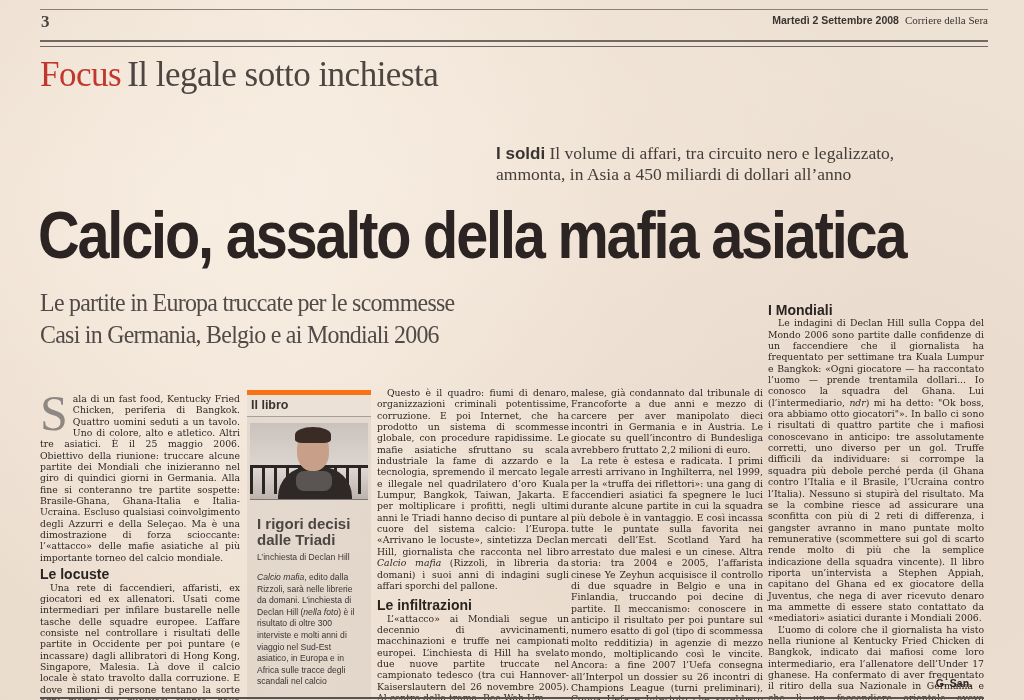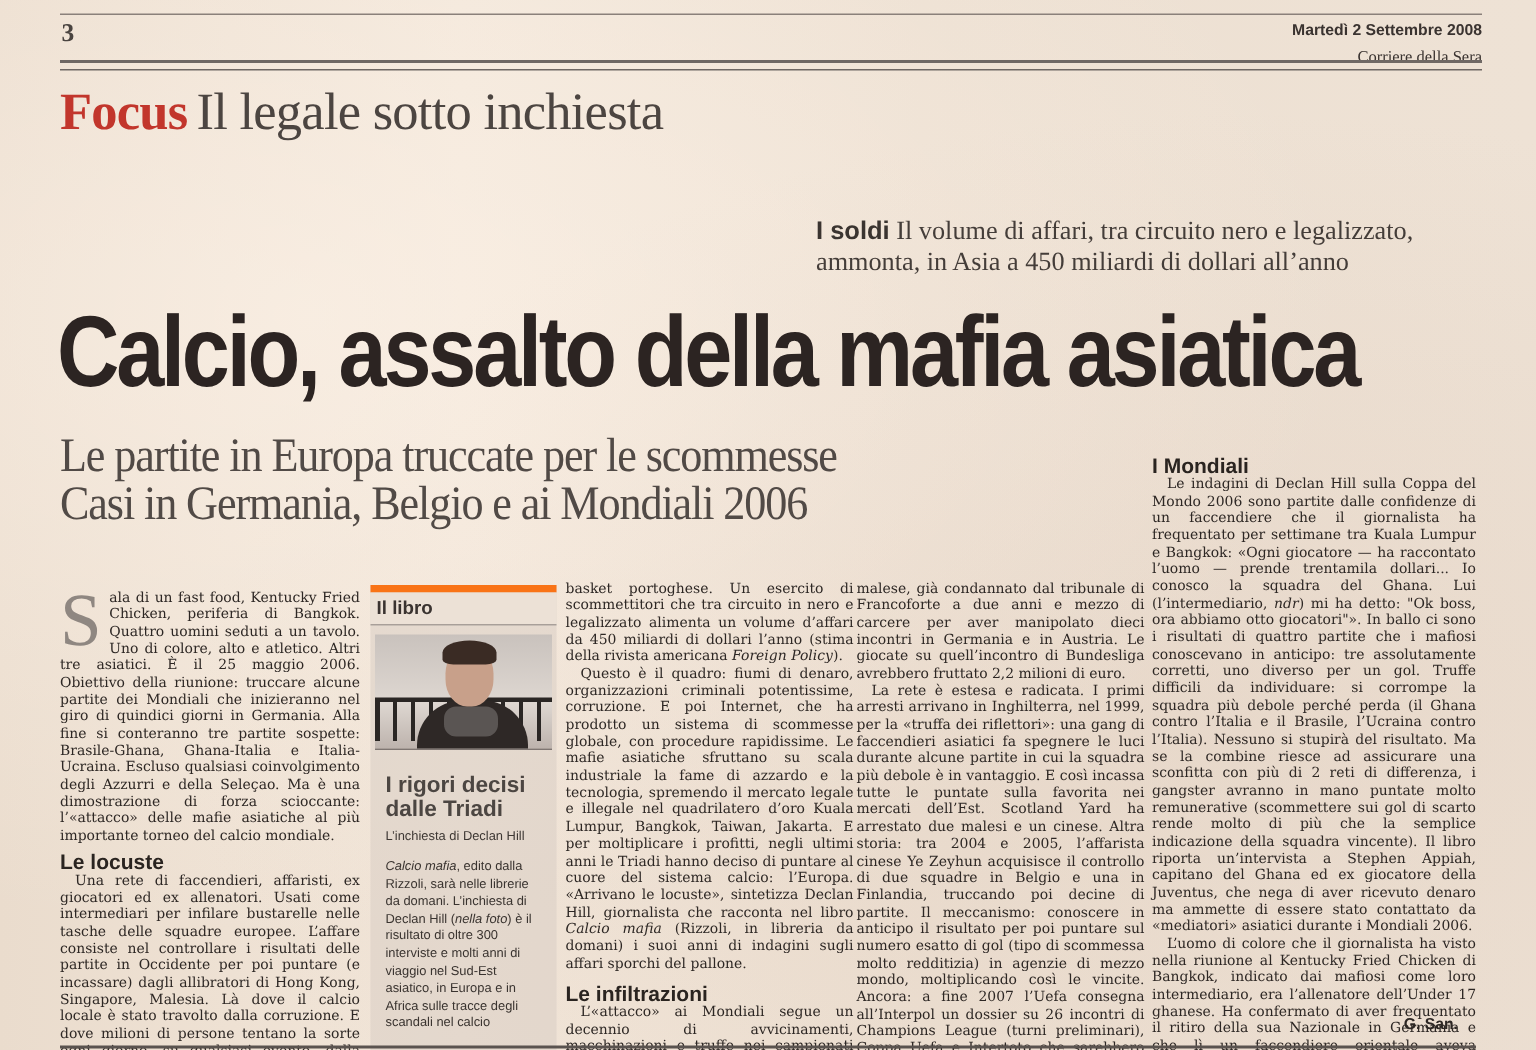--- a/index.html
+++ b/index.html
@@ -23,59 +23,59 @@
       position: absolute; left: 40px; right: 36px; top: 9px;
       border-top: 1px solid #8a807a;
     }
     .folio-num {
       position: absolute; left: 41px; top: 12px;
       font-family: "Liberation Serif", serif; font-weight: bold; font-size: 17px; color: #4a4440;
     }
     .folio-right {
       position: absolute; right: 36px; top: 14px;
       font-size: 10.5px; color: #3a3330;
-      display: flex; gap: 6px; align-items: flex-end; flex-direction: column;
+      display: flex; gap: 6px; align-items: flex-end;
     }
     .folio-date { font-family: "Liberation Sans", sans-serif; font-weight: bold; }
     .folio-paper { font-family: "Liberation Serif", serif; font-size: 11px; }
     .folio-rule-double {
       position: absolute; left: 40px; right: 36px; top: 40px; height: 4px;
       border-top: 2px solid #6f6864; border-bottom: 1px solid #6f6864;
     }
 
     
     .section-title {
       position: absolute; left: 40px; top: 55px;
       font-family: "Liberation Serif", serif; font-size: 35px; letter-spacing: -0.5px;
       color: #4c4541; white-space: nowrap;
     }
-    .section-kicker { color: #c2362c; font-weight: bold; margin-right: 6px; }
+    .section-kicker { color: #c2362c; font-weight: normal; margin-right: 6px; }
 
     
     .deck {
       position: absolute; top: 143px;
       font-family: "Liberation Serif", serif; font-size: 17.5px; line-height: 20px; color: #443d39;
     }
     .deck .lbl { font-family: "Liberation Sans", sans-serif; font-weight: bold; color: #3a3430; font-size: 17px; }
     .deck-left { left: 40px; width: 470px; }
-    .deck-right { left: 544px; width: 420px; }
+    .deck-right { left: 496px; width: 420px; }
 
     
     .headline {
       position: absolute; left: 38px; top: 195px; width: 960px;
       font-family: "Liberation Sans", sans-serif; font-weight: bold;
       font-size: 67px; line-height: 80px; color: #2c2422;
       letter-spacing: -2.5px; transform: scaleX(0.86); transform-origin: left center;
       white-space: nowrap;
     }
 
     
     .subhead {
       position: absolute; left: 40px; top: 287px; width: 720px;
-      font-family: "Liberation Serif", serif; font-size: 32px; line-height: 32px;
+      font-family: "Liberation Serif", serif; font-size: 26px; line-height: 32px;
       color: #514a46; letter-spacing: -0.8px;
     }
     .subhead div { white-space: nowrap; transform: scaleX(0.92); transform-origin: left; }
 
     
     .col {
       position: absolute;
       font-family: "DejaVu Serif", serif; font-size: 9.3px; line-height: 11.35px;
       color: #2d2724; text-align: justify; hyphens: auto;
     }
@@ -196,21 +196,20 @@
       <div class="scarf"></div>
       <div class="head"></div>
       <div class="hair"></div>
     </div>
     <div class="sidebar-title">I rigori decisi dalle Triadi</div>
     <div class="sidebar-sub">L’inchiesta di Declan Hill</div>
     <div class="sidebar-text"><i>Calcio mafia</i><span>, edito dalla Rizzoli, sarà nelle librerie da domani. L’inchiesta di Declan Hill (</span><i>nella foto</i><span>) è il risultato di oltre 300 interviste e molti anni di viaggio nel Sud-Est asiatico, in Europa e in Africa sulle tracce degli scandali nel calcio</span></div>
   </div>
 
   <div class="col col3">
-    <p class="noindent"><span>basket portoghese. Un esercito di scommettitori che tra circuito in nero e legalizzato alimenta un volume d’affari da 450 miliardi di dollari l’anno (stima della rivista americana</span> <i>Foreign Policy</i><span>).</span></p>
     <p><span>Questo è il quadro: fiumi di denaro, organizzazioni criminali potentissime, corruzione. E poi Internet, che ha prodotto un sistema di scommesse globale, con procedure rapidissime. Le mafie asiatiche sfruttano su scala industriale la fame di azzardo e la tecnologia, spremendo il mercato legale e illegale nel quadrilatero d’oro Kuala Lumpur, Bangkok, Taiwan, Jakarta. E per moltiplicare i profitti, negli ultimi anni le Triadi hanno deciso di puntare al cuore del sistema calcio: l’Europa. «Arrivano le locuste», sintetizza Declan Hill, giornalista che racconta nel libro</span> <i>Calcio mafia</i> <span>(Rizzoli, in libreria da domani) i suoi anni di indagini sugli affari sporchi del pallone.</span></p>
     <h4 style="margin-top:9px">Le infiltrazioni</h4>
     <p>L’«attacco» ai Mondiali segue un decennio di avvicinamenti, macchinazioni e truffe nei campionati europei. L’inchiesta di Hill ha svelato due nuove partite truccate nel campionato tedesco (tra cui Hannover-Kaiserslautern del 26 novembre 2005). Al centro della trama, Bee Wah Um,</p>
   </div>
 
   <div class="col col4">
     <p class="noindent">malese, già condannato dal tribunale di Francoforte a due anni e mezzo di carcere per aver manipolato dieci incontri in Germania e in Austria. Le giocate su quell’incontro di Bundesliga avrebbero fruttato 2,2 milioni di euro.</p>
     <p>La rete è estesa e radicata. I primi arresti arrivano in Inghilterra, nel 1999, per la «truffa dei riflettori»: una gang di faccendieri asiatici fa spegnere le luci durante alcune partite in cui la squadra più debole è in vantaggio. E così incassa tutte le puntate sulla favorita nei mercati dell’Est. Scotland Yard ha arrestato due malesi e un cinese. Altra storia: tra 2004 e 2005, l’affarista cinese Ye Zeyhun acquisisce il controllo di due squadre in Belgio e una in Finlandia, truccando poi decine di partite. Il meccanismo: conoscere in anticipo il risultato per poi puntare sul numero esatto di gol (tipo di scommessa molto redditizia) in agenzie di mezzo mondo, moltiplicando così le vincite. Ancora: a fine 2007 l’Uefa consegna all’Interpol un dossier su 26 incontri di Champions League (turni preliminari), Coppa Uefa e Intertoto che sarebbero stati truccati dagli emissari delle mafie asiatiche. Coinvolte squadre di Bulgaria, Georgia, Serbia, Croazia, Estonia, Lituania, Lettonia.</p>
   </div>
 

